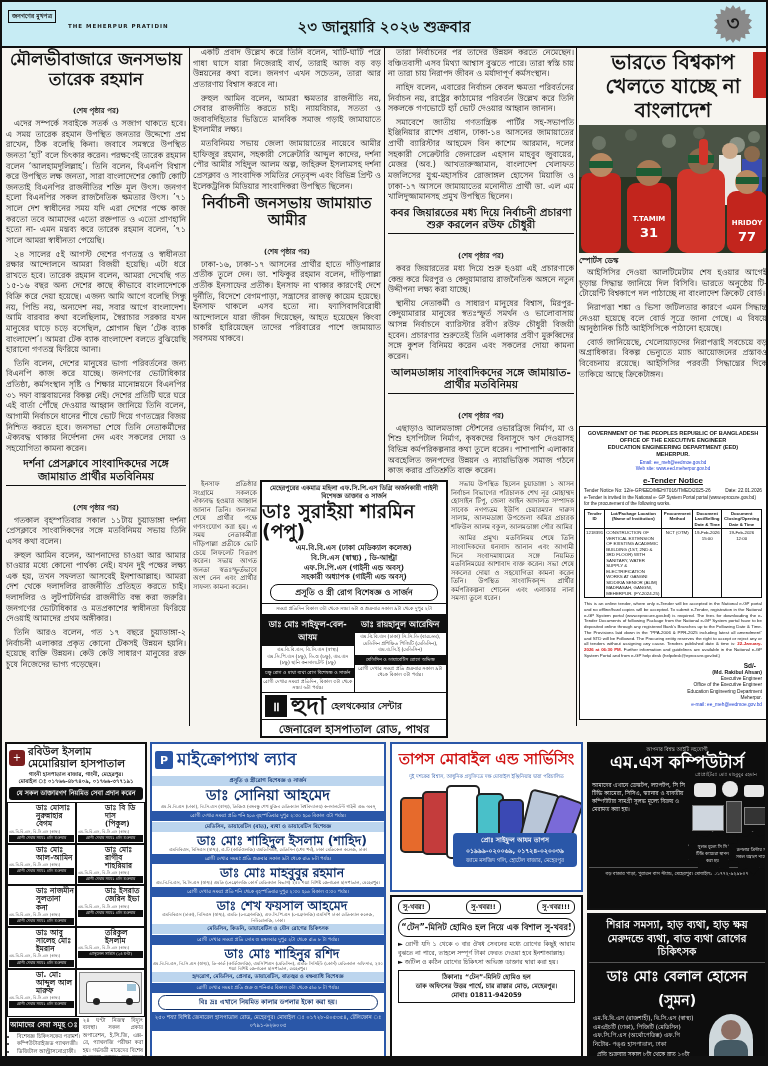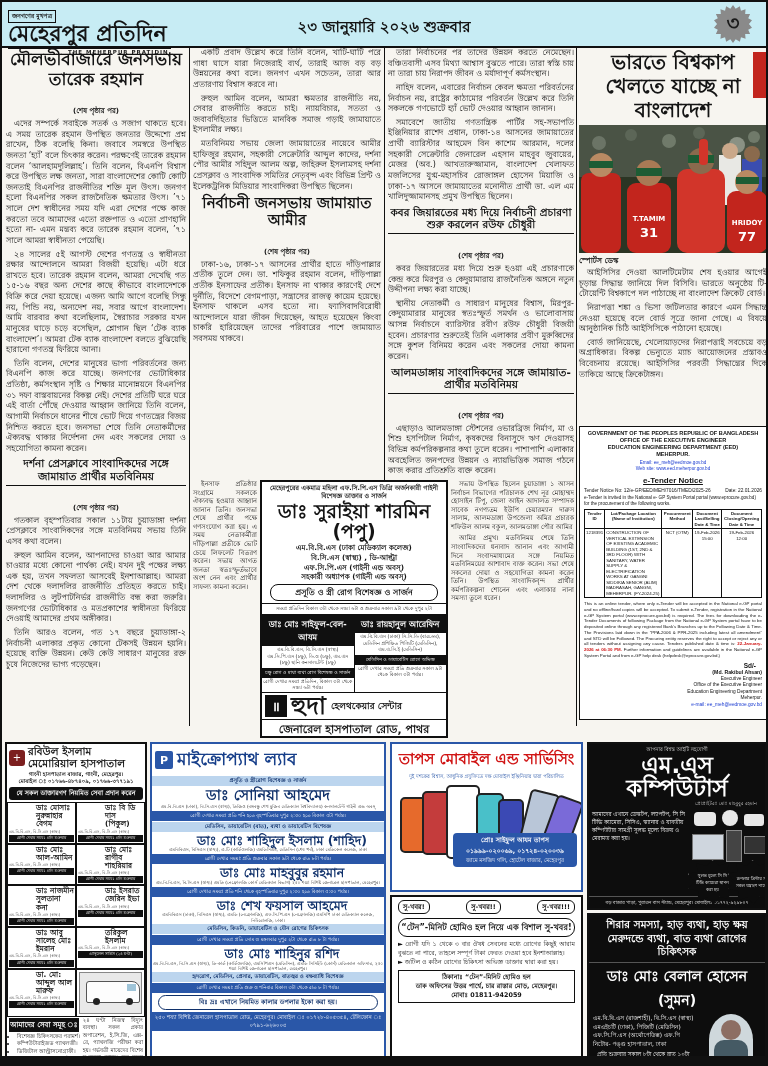--- a/index.html
+++ b/index.html
@@ -43,21 +43,21 @@
   table.tt th{font-weight:bold;text-align:center;}
   .t-terms{font-size:4.4px;line-height:1.3;margin-top:3px;text-align:justify;}
   .t-red{color:#d01414;font-weight:bold;}
   .t-sd{font-size:6.5px;font-weight:bold;text-align:right;margin:3px 6px 0 0;}
   .t-sig{font-size:4.8px;text-align:right;line-height:1.35;}
   .t-sig b{font-size:5.2px;}
   .t-mail2{color:#1a3bd1;}
   
   .adbox{position:absolute;box-sizing:border-box;background:#fff;border:2px solid #101010;overflow:hidden;}
   .su-top{font-size:6.3px;font-weight:bold;text-align:center;line-height:1.3;padding:2px 2px 1px;}
-  .su-name{font-size:19px;font-weight:bold;text-align:center;line-height:1.05;margin:1px 0;}
+  .su-name{font-size:19px;font-weight:bold;line-height:1.05;margin:1px 0;}
   .su-cred{font-size:7.2px;font-weight:bold;text-align:center;line-height:1.35;}
   .su-pill{border:1.5px solid #101010;border-radius:8px;font-size:8px;font-weight:bold;text-align:center;margin:2px 8px;padding:1px;}
   .su-time{font-size:4.8px;text-align:center;border-top:1px solid #101010;border-bottom:1px solid #101010;padding:1px 0;margin-top:2px;}
   .su-two{display:flex;border-top:1px solid #101010;}
   .su-doc{flex:1;box-sizing:border-box;}
   .su-doc + .su-doc{border-left:1px solid #101010;}
   .su-dname{background:#101010;color:#fff;font-size:8.2px;font-weight:bold;text-align:center;padding:2px 0;}
   .su-dcred{font-size:4.8px;text-align:center;line-height:1.35;padding:1px;}
   .su-dbar{background:#101010;color:#fff;font-size:4.6px;text-align:center;padding:1px 0;}
   .huda-row{display:flex;align-items:center;border-top:1.5px solid #101010;padding:1px 3px;}
@@ -109,21 +109,21 @@
   
   .sk{border:2px solid #101010;background:#fff;}
   .sk-badges{display:flex;justify-content:space-between;padding:3px 6px 1px;}
   .sk-badge{border:1px solid #101010;border-radius:6px;font-size:6.6px;font-weight:bold;padding:0 4px;text-align:center;}
   .sk-head{border:1.5px solid #101010;border-radius:9px;font-size:8.2px;font-weight:bold;text-align:center;margin:3px 6px;padding:2px;}
   .sk-body{font-size:6.2px;line-height:1.45;text-align:justify;padding:0 6px;}
   .sk-addr{border:1.5px solid #101010;margin:3px 6px;padding:2px;font-size:6.4px;font-weight:bold;text-align:center;line-height:1.4;}
   
   .ms{background:#0d0d0d;color:#fff;border:2px solid #101010;}
   .ms-tag{font-size:5px;text-align:center;color:#ddd;margin-top:2px;}
-  .ms-title{font-size:23px;font-weight:bold;text-align:center;line-height:1;}
+  .ms-title{font-size:17px;font-weight:bold;text-align:center;line-height:1;}
   .ms-sub{font-size:4.8px;text-align:right;padding-right:8px;color:#ccc;}
   .ms-body{display:flex;padding:2px 3px;}
   .ms-text{font-size:5.6px;line-height:1.45;width:55%;}
   .ms-pics{width:45%;position:relative;height:84px;}
   .cam{position:absolute;background:#e8e8e8;border-radius:50%;}
   .ms-star{position:absolute;background:#0d0d0d;color:#fff;border:1px solid #666;font-size:4.2px;text-align:center;
            clip-path:polygon(50% 0,63% 12%,82% 6%,80% 25%,100% 30%,88% 45%,100% 62%,82% 66%,84% 86%,64% 80%,52% 97%,40% 81%,20% 88%,22% 68%,2% 62%,14% 46%,0% 30%,20% 26%,18% 7%,38% 13%);
            display:flex;align-items:center;justify-content:center;padding:6px;}
   .ms-addr{font-size:4.6px;text-align:center;color:#eee;border-top:1px solid #555;padding:2px 1px;}
   
@@ -140,21 +140,20 @@
   .botbar{position:absolute;left:0;bottom:0;width:100%;height:8px;background:#101010;}
 </style>
 </head>
 <body>
 
 <div class="page">
 
   <div class="hdr">
     <div class="logo">
       <span class="tagline">জনগণের মুখপত্র</span>
-      <div class="masthead">মেহেরপুর প্রতিদিন</div>
       <div class="masthead-en">THE MEHERPUR PRATIDIN</div>
     </div>
     <div class="hdate">২৩ জানুয়ারি ২০২৬ শুক্রবার</div>
     <div class="badge">
         <span>৩</span>
       </div>
   </div>
 
   <div class="vrule" style="left:187px;height:678px"></div>
   <div class="vrule" style="left:382px;height:678px"></div>

